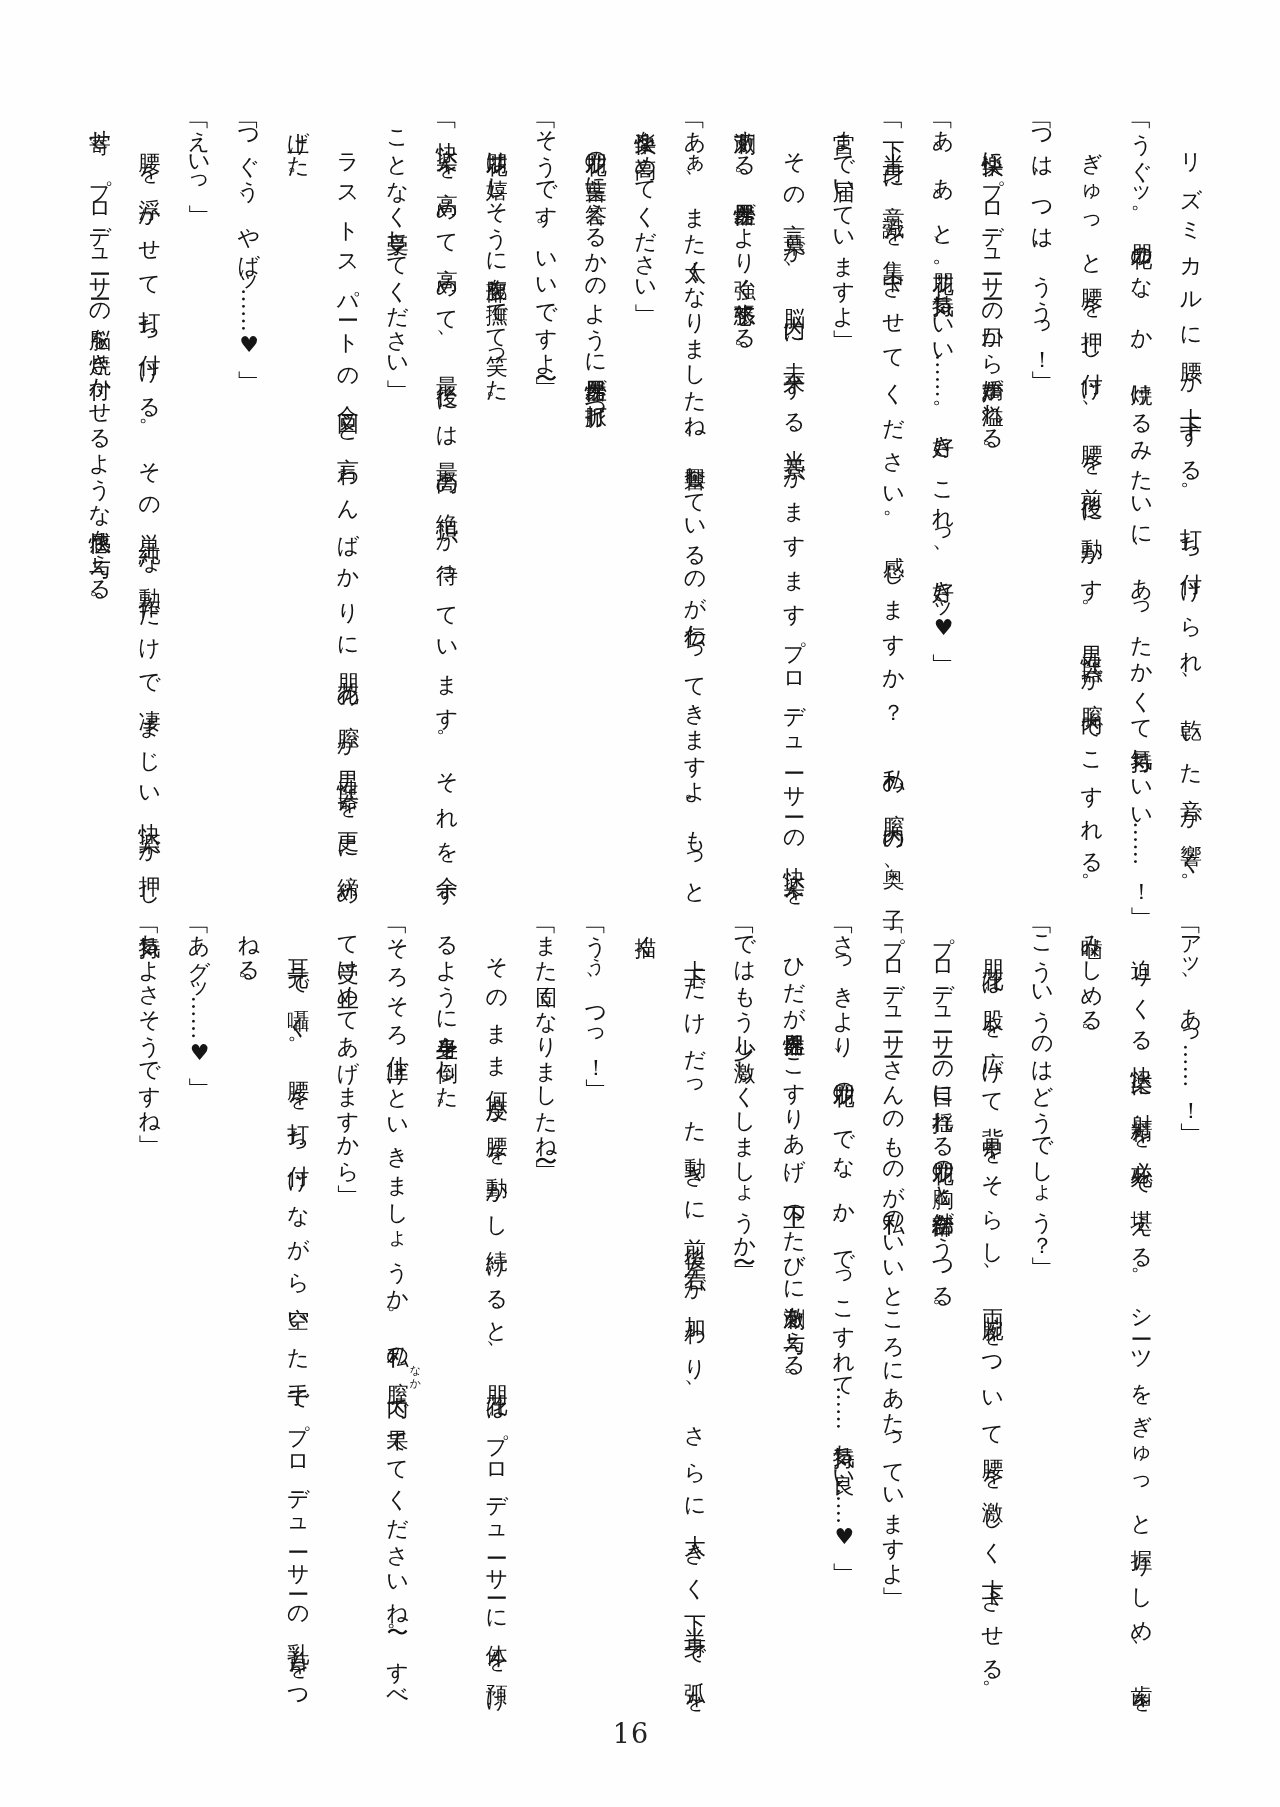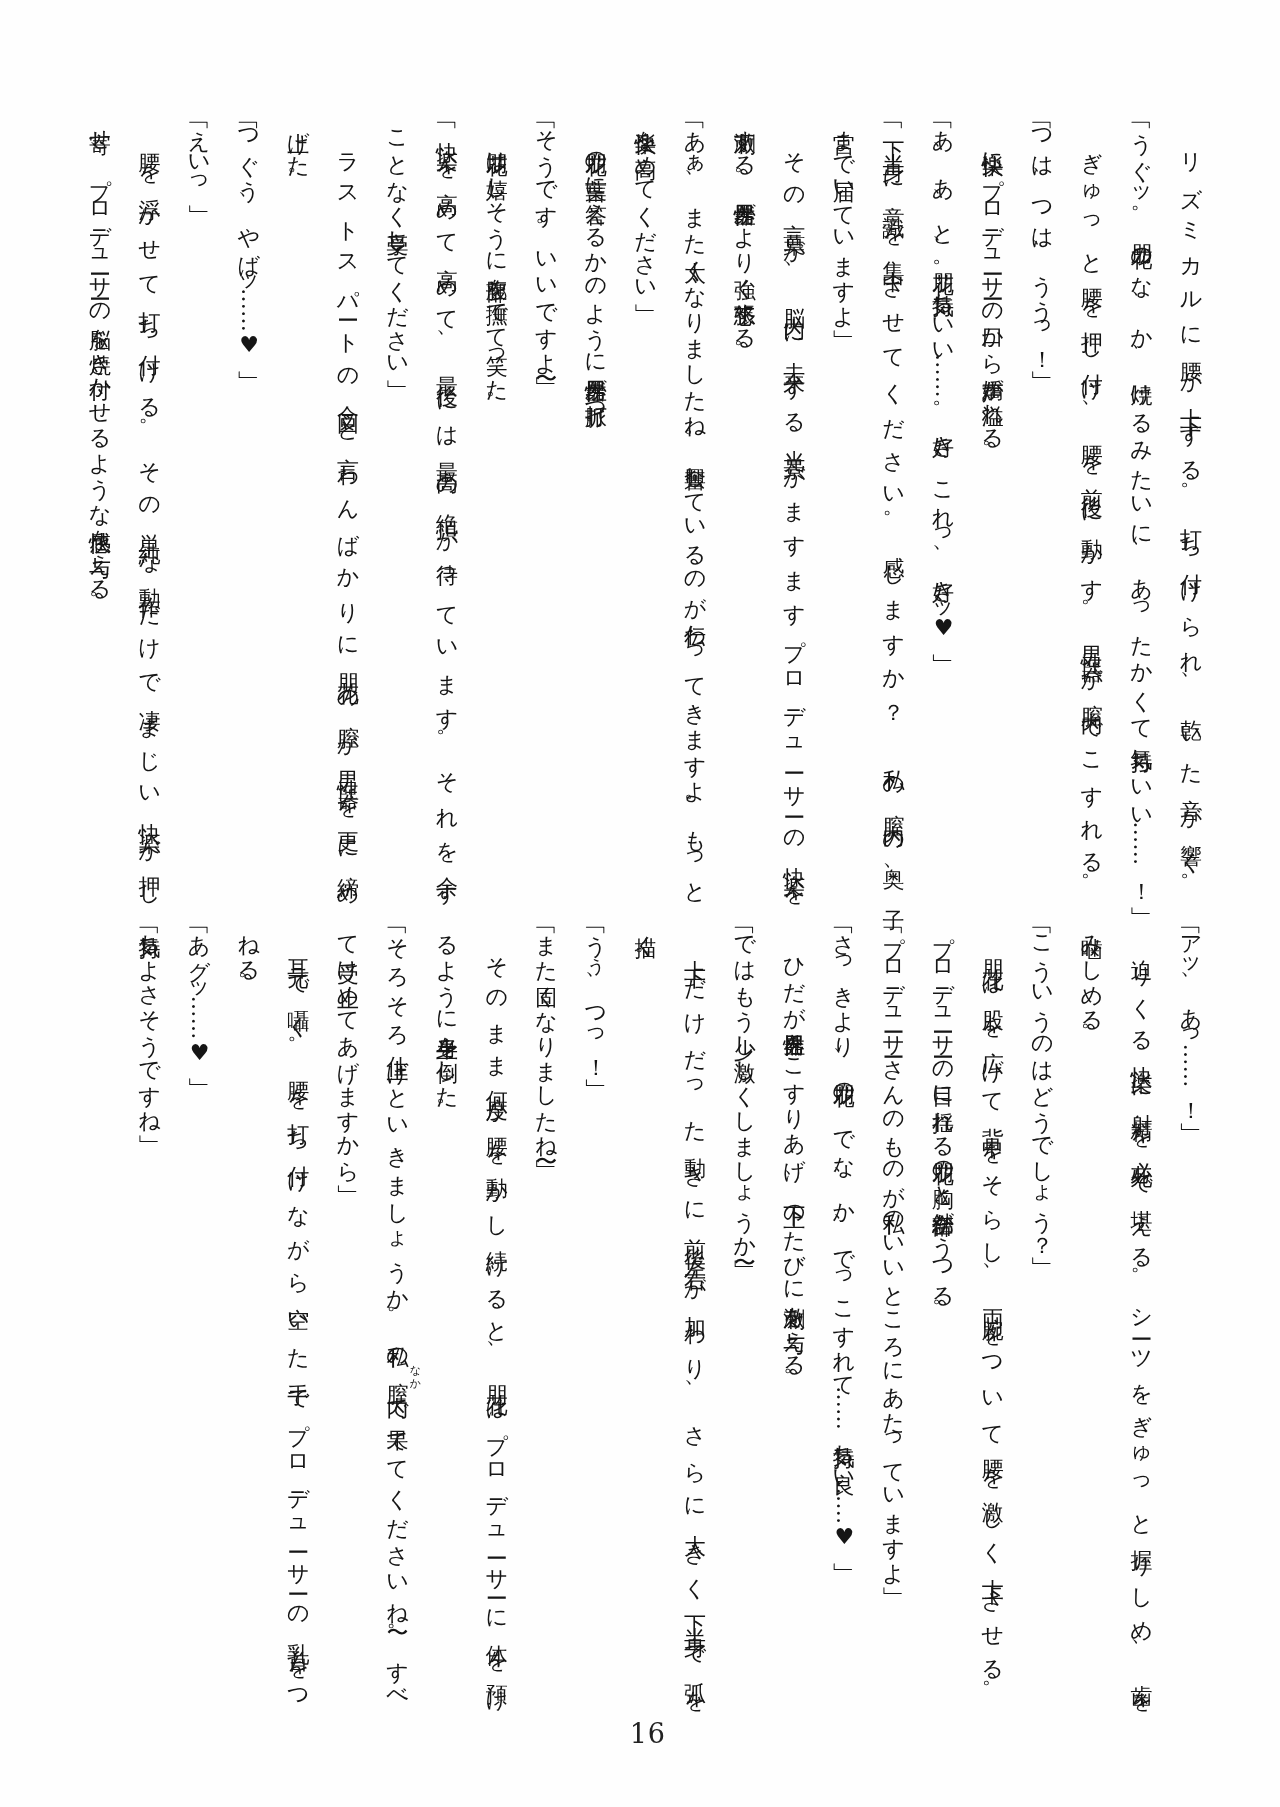--- a/index.html
+++ b/index.html
@@ -31,21 +31,21 @@
     text-justify:inter-character;
   }
   ruby rt{
     font-size:11px;
     letter-spacing:2px;
   }
   .page-number{
     position:absolute;
     left:596px;top:1718px;
     width:70px;
-    text-align:right;
+    text-align:center;
     font-size:27px;
     letter-spacing:1px;
     color:#222;
   }
 </style>
 </head>
 <body>
 
 <div class="page">
   <div class="band band-top">

